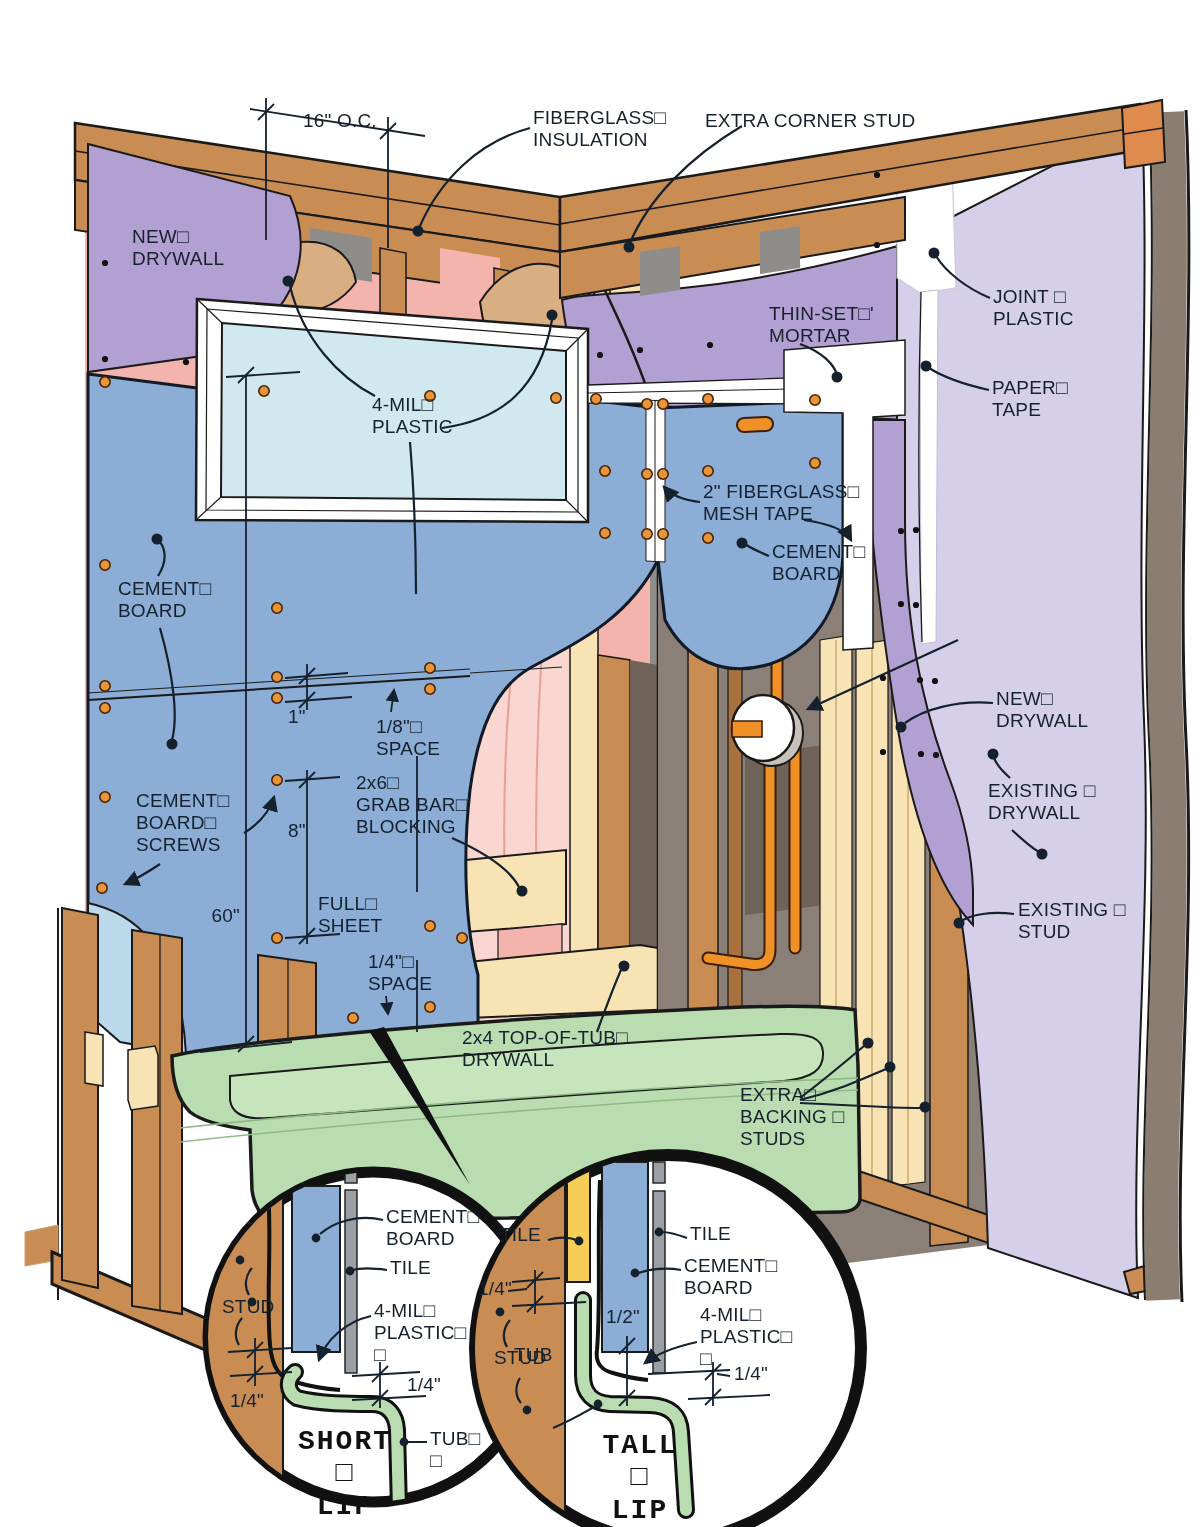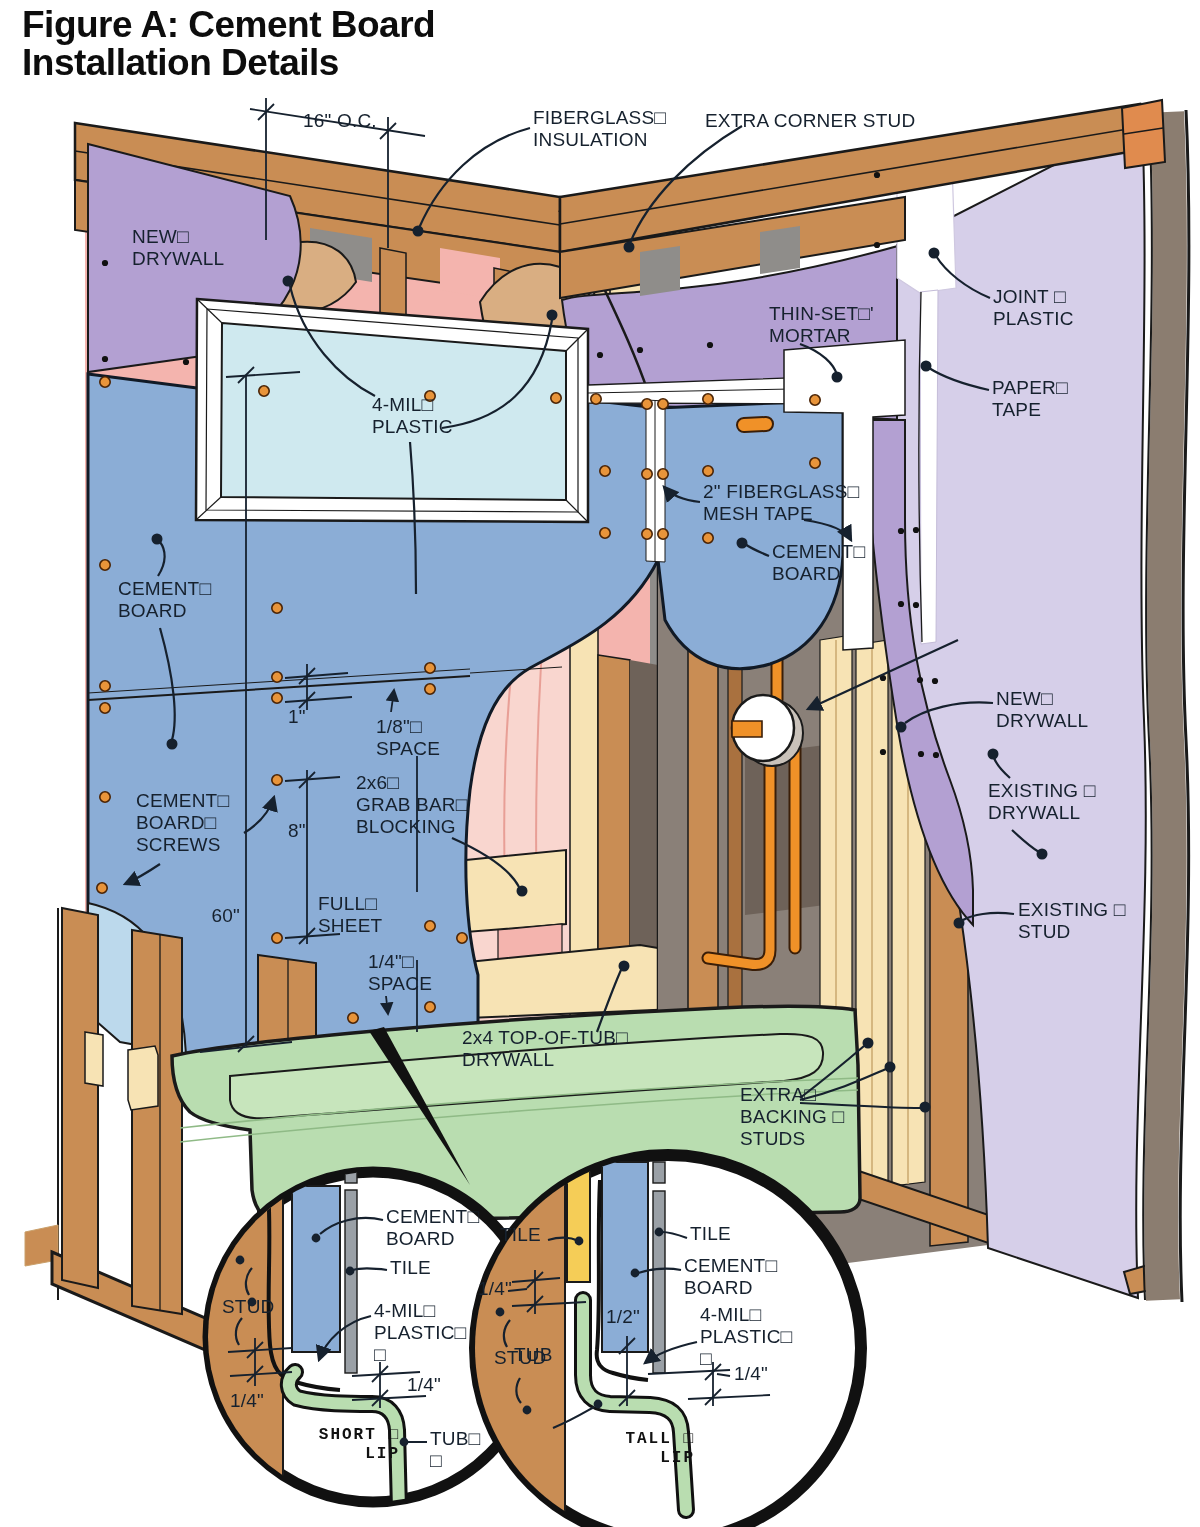--- a/index.html
+++ b/index.html
@@ -3,22 +3,22 @@
 <meta charset="utf-8">
 <style>
   html,body{margin:0;padding:0;background:#fff}
   #stage{position:relative;width:1200px;height:1527px;background:#fff;overflow:hidden;
          font-family:"Liberation Sans",sans-serif}
   #scene{position:absolute;left:0;top:0}
   .title{position:absolute;left:22px;top:6px;font-weight:800;font-size:37px;line-height:1.02;
          letter-spacing:-0.5px;color:#0d0d0d;white-space:pre-line}
   .lbl{position:absolute;font-size:19px;line-height:1.16;color:#16212e;white-space:pre-line;
        letter-spacing:.2px}
-  .mono{font-family:"Liberation Mono",monospace;font-weight:700;font-size:16px;color:#111;
-        letter-spacing:2px;text-align:right}
+  .mono{font-family:"Liberation Mono",monospace;font-weight:700;font-size:28px;color:#111;
+        letter-spacing:2px;text-align:center}
   .ra{text-align:right}
   svg *{vector-effect:none}
 </style>
 </head>
 <body>
 
 <div id="stage">
 
 <svg id="scene" width="1200" height="1527" viewBox="0 0 1200 1527">
   <defs>
@@ -406,22 +406,20 @@
       <use href="#ldot" x="579" y="1241"></use>
           <use href="#ldot" x="659" y="1232"></use>
           <use href="#ldot" x="635" y="1273"></use>
       <use href="#ldot" x="598" y="1404"></use>
           <use href="#ldot" x="500" y="1312"></use>
           <use href="#ldot" x="527" y="1410"></use>
     </g>
   </g>
 </svg>
 
-  <div class="title">Figure A: Cement Board
-Installation Details</div>
 
   <div class="lbl" style="left:303px;top:110px">16" O.C.</div>
   <div class="lbl" style="left:533px;top:107px">FIBERGLASS□
 INSULATION</div>
   <div class="lbl" style="left:705px;top:110px">EXTRA CORNER STUD</div>
   <div class="lbl" style="left:132px;top:226px">NEW□
 DRYWALL</div>
   <div class="lbl" style="left:372px;top:394px">4-MIL□
 PLASTIC</div>
   <div class="lbl" style="left:769px;top:303px">THIN-SET□'

